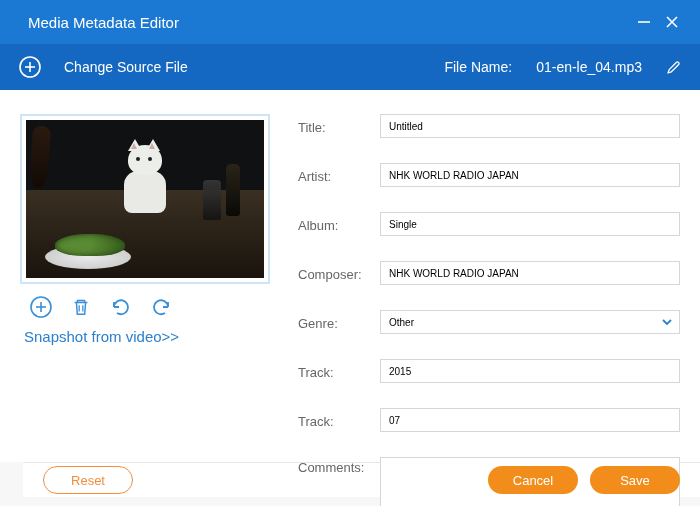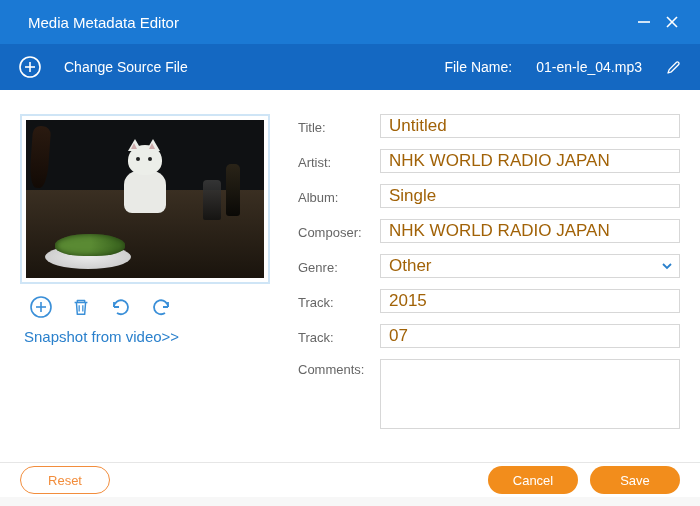--- a/index.html
+++ b/index.html
@@ -97,42 +97,42 @@
   .snapshot-link {
     color: #2a80cc;
     font-size: 15px;
     padding-left: 4px;
     cursor: pointer;
   }
   .form {
     flex: 1;
     display: flex;
     flex-direction: column;
-    gap: 11px;
+    gap: 25px;
   }
   .row {
     display: flex;
     align-items: center;
     gap: 8px;
   }
   .row.top { align-items: flex-start; justify-content: center; }
   .row .lbl {
     width: 74px;
     font-size: 13px;
     color: #666;
     padding-top: 3px;
   }
   .row input.txt, .row .select, .row textarea {
     flex: 1;
     height: 24px;
     border: 1px solid #d7d7d7;
     background: #fff;
     font-family: inherit;
-    font-size: 17px;
-    color: #a16207;
+    font-size: 10px;
+    color: #000000;
     padding: 2px 8px;
     outline: none;
   }
   .row .select {
     position: relative;
     display: flex;
     align-items: center;
     padding-right: 24px;
   }
   .row .select .caret {
@@ -148,20 +148,21 @@
     padding: 6px 8px;
   }
   .footer {
     height: 35px;
     background: #fff;
     border-top: 1px solid #e6e6e6;
     display: flex;
     align-items: center;
     padding: 0 20px;
     gap: 12px;
+    margin-left: 23px;
   }
   .footer .spacer { flex: 1; }
   .btn {
     min-width: 90px;
     height: 28px;
     border-radius: 14px;
     border: none;
     font-size: 13px;
     cursor: pointer;
     display: inline-flex;

